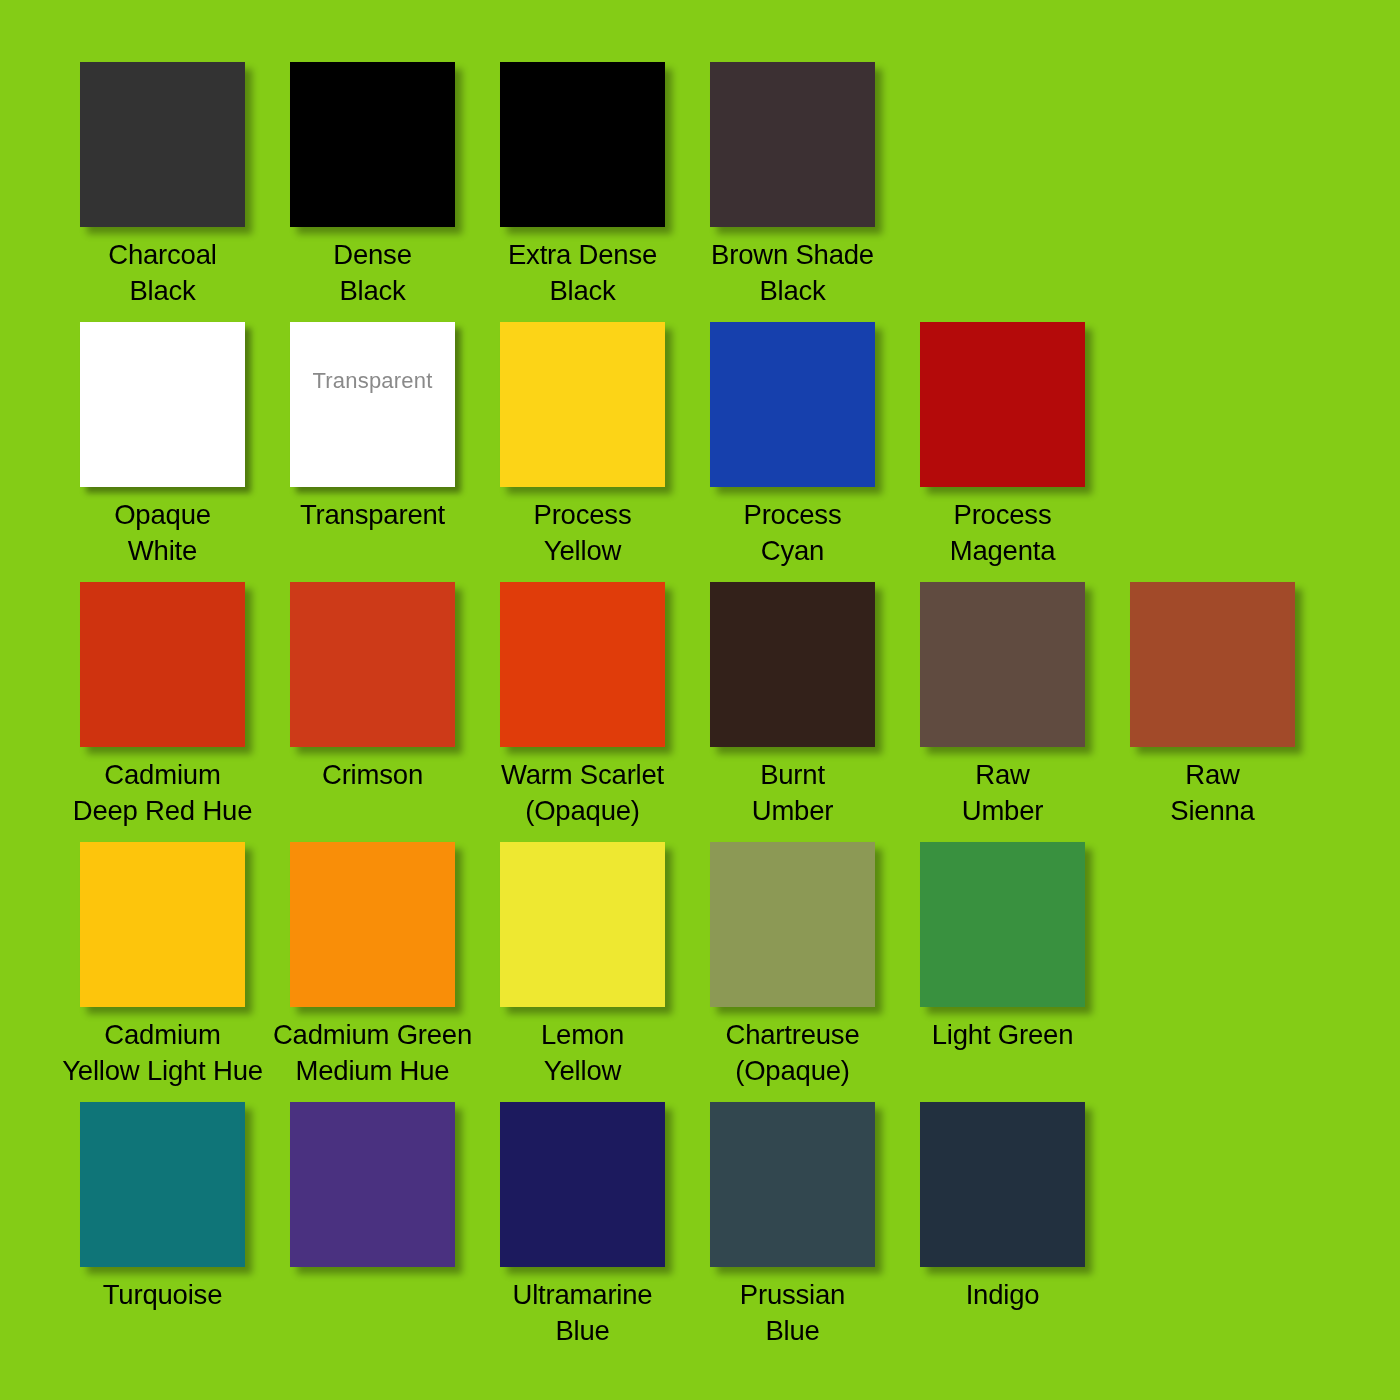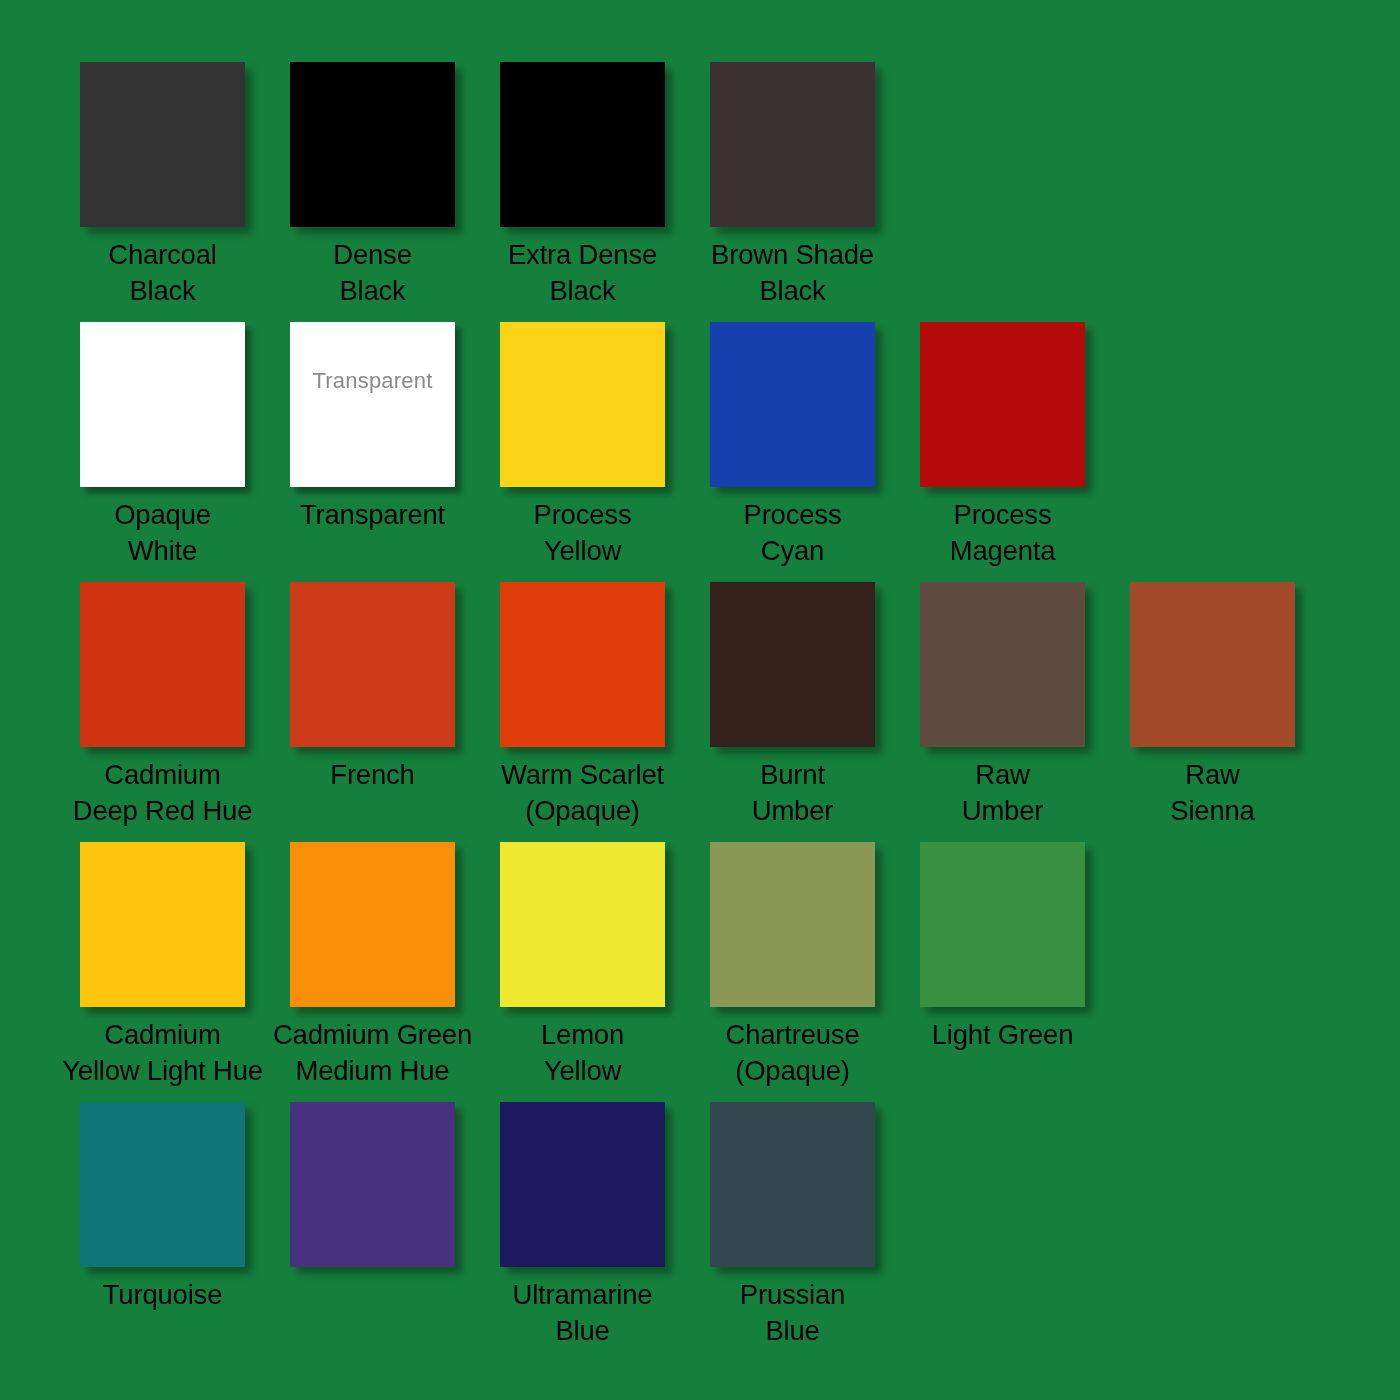--- a/index.html
+++ b/index.html
@@ -11,21 +11,21 @@
     height: 1400px;
     background: #ffffff;
     font-family: "Liberation Sans", sans-serif;
     overflow: hidden;
   }
 
   #chart {
     position: relative;
     width: 1400px;
     height: 1400px;
-    background: #15803d;
+    background: #84cc16;
   }
 
   .swatch-grid {
     position: absolute;
     left: 80px;
     top: 62px;
     width: 1240px;
     display: grid;
     grid-template-columns: repeat(6, 210px);
     grid-auto-rows: 260px;
@@ -134,21 +134,21 @@
 Magenta</div>
       </div>
       <div class="cell empty"></div>
       <div class="cell">
         <div class="chip" style="background: rgb(207, 51, 15);"></div>
         <div class="chip-label">Cadmium
 Deep Red Hue</div>
       </div>
       <div class="cell">
         <div class="chip" style="background: rgb(205, 58, 24);"></div>
-        <div class="chip-label">French</div>
+        <div class="chip-label">Crimson</div>
       </div>
       <div class="cell">
         <div class="chip" style="background: rgb(224, 60, 10);"></div>
         <div class="chip-label">Warm Scarlet
 (Opaque)</div>
       </div>
       <div class="cell">
         <div class="chip" style="background: rgb(51, 33, 26);"></div>
         <div class="chip-label">Burnt
 Umber</div>
@@ -198,14 +198,18 @@
       <div class="cell">
         <div class="chip" style="background: rgb(28, 26, 94);"></div>
         <div class="chip-label">Ultramarine
 Blue</div>
       </div>
       <div class="cell">
         <div class="chip" style="background: rgb(50, 71, 79);"></div>
         <div class="chip-label">Prussian
 Blue</div>
       </div>
+      <div class="cell">
+        <div class="chip" style="background: rgb(34, 48, 63);"></div>
+        <div class="chip-label">Indigo</div>
+      </div>
     </div>
 </div>
 
 </body></html>

